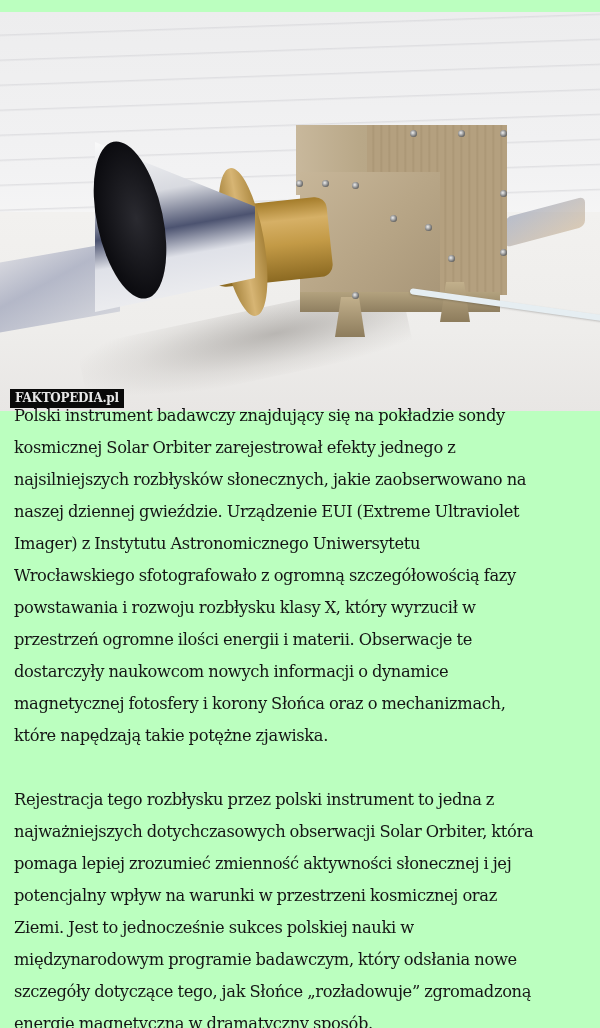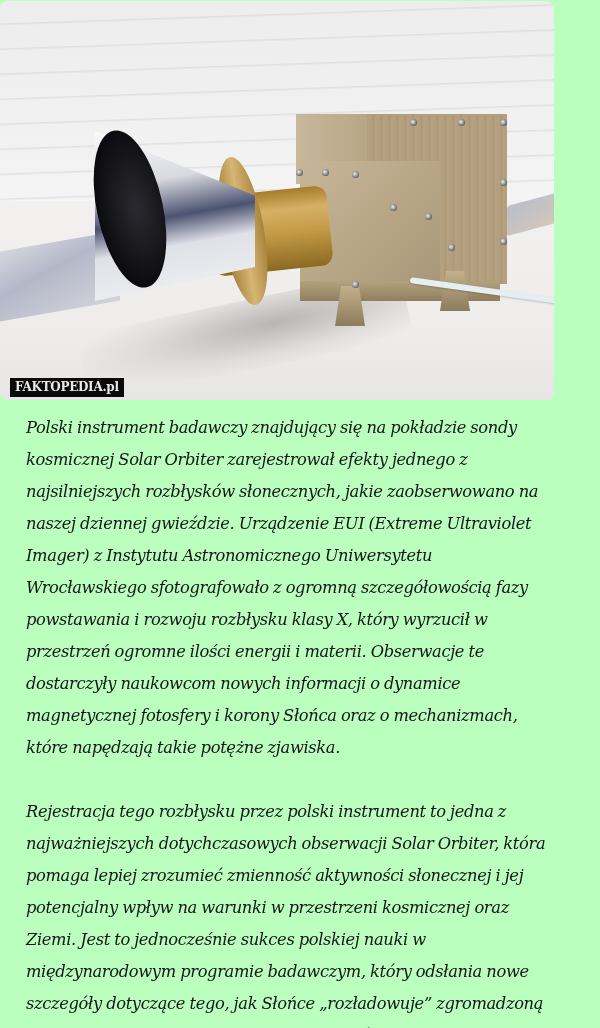--- a/index.html
+++ b/index.html
@@ -12,28 +12,27 @@
     }
     .page {
       position: relative;
       width: 600px;
       height: 1028px;
       background: #bbffbf;
     }
     
     .photo {
       position: absolute;
-      left: 0; top: 1px;
-      width: 554px;
+      left: 0; top: 12px;
+      width: 600px;
       height: 399px;
       overflow: hidden;
       background:
         repeating-linear-gradient(178deg, rgba(255,255,255,0) 0px, rgba(255,255,255,0) 22px, rgba(210,210,214,0.55) 23px, rgba(255,255,255,0) 25px),
         linear-gradient(180deg, #ededee 0%, #f2f2f3 40%, #f6f6f6 55%, #f3f2f1 100%);
-      border-radius: 8px;
     }
     .floor {
       position: absolute;
       left: 0; top: 200px;
       width: 600px; height: 199px;
       background: linear-gradient(180deg, #f2f1ef 0%, #eeedeb 60%, #e8e6e4 100%);
     }
     .shadow {
       position: absolute;
       left: 80px; top: 300px;
@@ -160,23 +159,22 @@
       left: 14px; top: 400px;
       width: 580px;
       font-family: "DejaVu Serif", serif;
       font-size: 16.3px;
       line-height: 32px;
       color: #151515;
       letter-spacing: -0.35px;
       word-spacing: -0.5px;
     }
     .article p {
-      margin: 12px;
+      margin: 0;
       white-space: pre-line;
-      font-style: italic;
     }
     .article p + p {
       margin-top: 32px;
     }
   </style>
 </head>
 <body>
 
 <div class="page">
 

